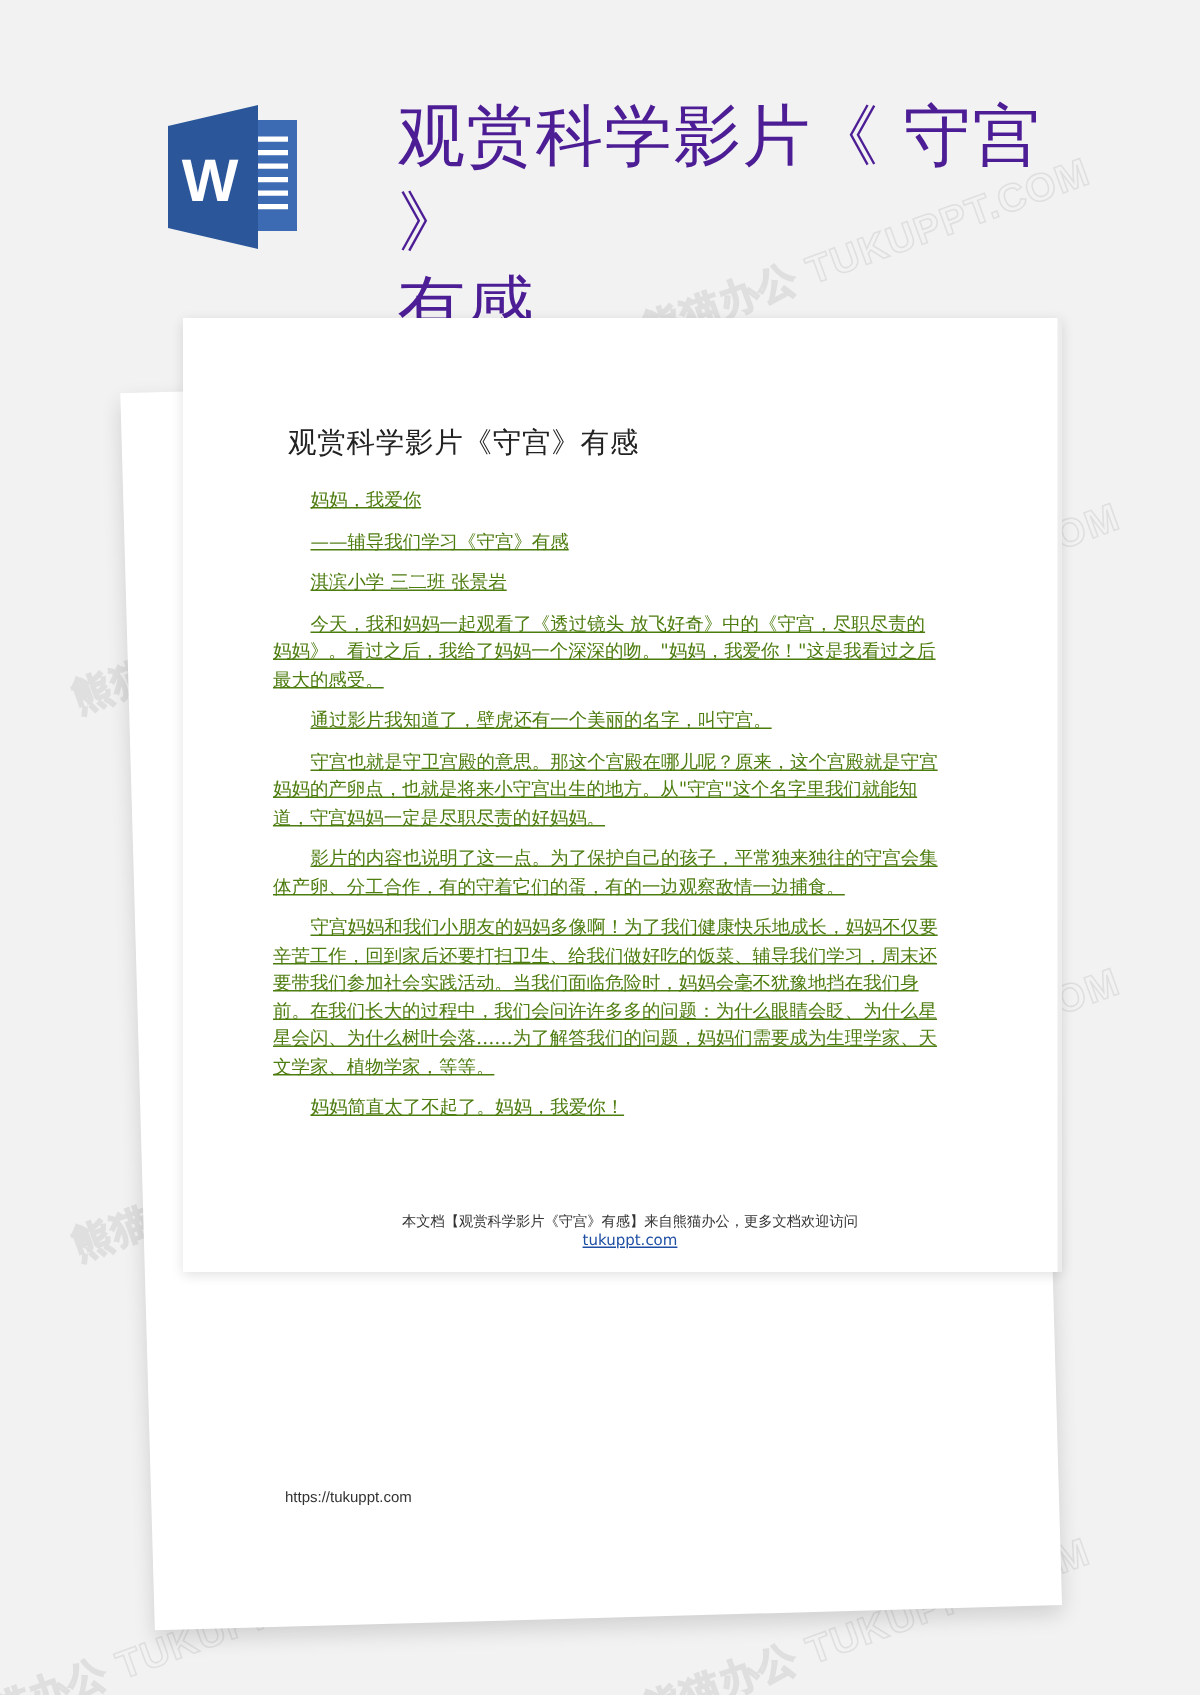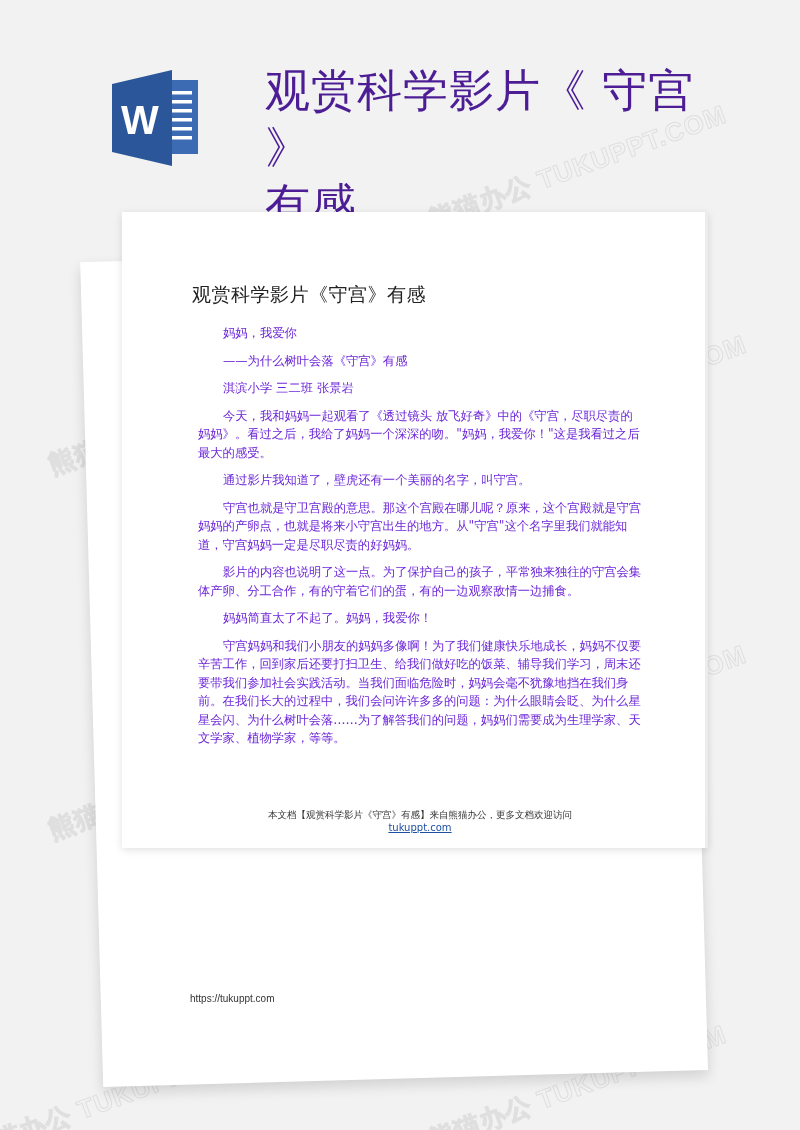--- a/index.html
+++ b/index.html
@@ -9,21 +9,21 @@
   .word-icon{position:absolute;left:110px;top:68px;width:100px;height:100px;}
   .header-title{position:absolute;left:265px;top:62px;width:470px;color:#4c1d95;
        font-family:"DejaVu Sans","Liberation Sans",sans-serif;font-size:45px;line-height:57px;
        letter-spacing:1px;}
   .back-page{position:absolute;left:103px;top:245px;width:605px;height:825px;background:#fff;
        transform:rotate(-1.6deg);transform-origin:100% 100%;
        box-shadow:0 6px 14px rgba(0,0,0,0.14);}
   .page{position:absolute;left:122px;top:212px;width:586px;height:636px;background:#fff;
        box-shadow:0 2px 8px rgba(0,0,0,0.12);border-right:3px solid #ececec;box-sizing:border-box;}
   .doc-title{position:absolute;left:70px;top:70px;font-size:19px;color:#222;letter-spacing:0.5px;}
-  .body{position:absolute;left:76px;top:112px;width:446px;font-size:12.3px;color:#6d28d9;line-height:18.5px;}
+  .body{position:absolute;left:60px;top:112px;width:446px;font-size:12.3px;color:#4d7c0f;line-height:18.5px;text-decoration:underline;}
   .p{margin:0 0 9px 0;text-indent:25px;}
   .footer-note{position:absolute;left:68px;top:596px;width:460px;font-size:9.5px;color:#333;line-height:13px;
        font-family:"DejaVu Sans","Liberation Sans",sans-serif;text-align:center;}
   .footer-link{color:#1f4fa3;text-decoration:underline;display:block;font-size:10px;}
   .bottom-url{position:absolute;left:68px;top:781px;font-size:10px;color:#333;
        font-family:"Liberation Sans","DejaVu Sans",sans-serif;}
   .wm{position:absolute;font-family:"Liberation Sans","DejaVu Sans",sans-serif;font-weight:bold;
        font-size:26px;color:rgba(255,255,255,0.0);-webkit-text-stroke:1px rgba(200,200,200,0.45);
        transform:rotate(-20deg);white-space:nowrap;pointer-events:none;letter-spacing:1px;}
 </style>
@@ -59,27 +59,27 @@
     <div>有感</div>
   </div>
 </div>
 
 <div class="back-page"></div>
 
 <div class="page">
   <div class="doc-title">观赏科学影片《守宫》有感</div>
   <div class="body">
     <p class="p">妈妈，我爱你</p>
-    <p class="p">——为什么树叶会落《守宫》有感</p>
+    <p class="p">——辅导我们学习《守宫》有感</p>
     <p class="p">淇滨小学 三二班 张景岩</p>
     <p class="p">今天，我和妈妈一起观看了《透过镜头 放飞好奇》中的《守宫，尽职尽责的妈妈》。看过之后，我给了妈妈一个深深的吻。"妈妈，我爱你！"这是我看过之后最大的感受。</p>
     <p class="p">通过影片我知道了，壁虎还有一个美丽的名字，叫守宫。</p>
     <p class="p">守宫也就是守卫宫殿的意思。那这个宫殿在哪儿呢？原来，这个宫殿就是守宫妈妈的产卵点，也就是将来小守宫出生的地方。从"守宫"这个名字里我们就能知道，守宫妈妈一定是尽职尽责的好妈妈。</p>
     <p class="p">影片的内容也说明了这一点。为了保护自己的孩子，平常独来独往的守宫会集体产卵、分工合作，有的守着它们的蛋，有的一边观察敌情一边捕食。</p>
+    <p class="p">守宫妈妈和我们小朋友的妈妈多像啊！为了我们健康快乐地成长，妈妈不仅要辛苦工作，回到家后还要打扫卫生、给我们做好吃的饭菜、辅导我们学习，周末还要带我们参加社会实践活动。当我们面临危险时，妈妈会毫不犹豫地挡在我们身前。在我们长大的过程中，我们会问许许多多的问题：为什么眼睛会眨、为什么星星会闪、为什么树叶会落……为了解答我们的问题，妈妈们需要成为生理学家、天文学家、植物学家，等等。</p>
     <p class="p">妈妈简直太了不起了。妈妈，我爱你！</p>
-    <p class="p">守宫妈妈和我们小朋友的妈妈多像啊！为了我们健康快乐地成长，妈妈不仅要辛苦工作，回到家后还要打扫卫生、给我们做好吃的饭菜、辅导我们学习，周末还要带我们参加社会实践活动。当我们面临危险时，妈妈会毫不犹豫地挡在我们身前。在我们长大的过程中，我们会问许许多多的问题：为什么眼睛会眨、为什么星星会闪、为什么树叶会落……为了解答我们的问题，妈妈们需要成为生理学家、天文学家、植物学家，等等。</p>
   </div>
   <div class="footer-note">
     <span>本文档【观赏科学影片《守宫》有感】来自熊猫办公，更多文档欢迎访问</span>
     <a class="footer-link">tukuppt.com</a>
   </div>
   <div class="bottom-url">https://tukuppt.com</div>
 </div>
 
 </body></html>

